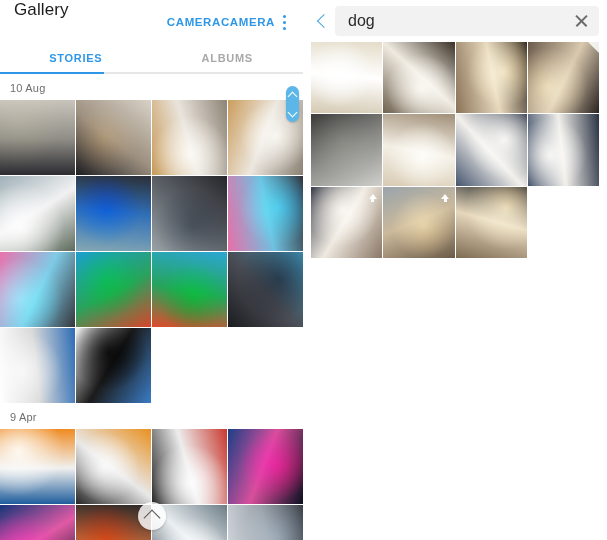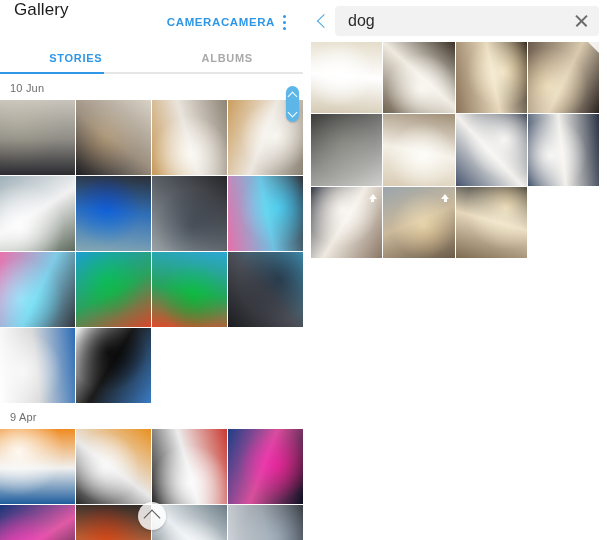--- a/index.html
+++ b/index.html
@@ -87,21 +87,21 @@
     </div>
 
     <div class="tabs">
       <div class="tab active">STORIES</div>
       <div class="tab">ALBUMS</div>
     </div>
     <div class="tabs-rule">
         <div class="ind"></div>
       </div>
 
-    <div class="date-label">10 Jun</div>
+    <div class="date-label">10 Aug</div>
 
     <div class="grid4" id="grid-10aug">
         <div class="cell" title="black-wallet-in-hand">
           <div class="img" style="background: linear-gradient(0deg, rgb(43, 43, 48) 0%, rgb(143, 141, 134) 48%, rgb(201, 196, 187) 100%), radial-gradient(circle at 25% 30%, rgb(143, 141, 134) 0%, transparent 58%); background-blend-mode: overlay, normal;"></div>
         </div>
         <div class="cell" title="black-box-on-wooden-floor">
           <div class="img" style="background: linear-gradient(37deg, rgb(29, 29, 32) 0%, rgb(156, 143, 127) 48%, rgb(216, 210, 199) 100%), radial-gradient(circle at 38% 51%, rgb(156, 143, 127) 0%, transparent 58%); background-blend-mode: overlay, normal;"></div>
         </div>
         <div class="cell" title="wooden-drawer-open">
           <div class="img" style="background: linear-gradient(74deg, rgb(200, 154, 90) 0%, rgb(233, 228, 220) 48%, rgb(141, 131, 118) 100%), radial-gradient(circle at 51% 72%, rgb(233, 228, 220) 0%, transparent 58%); background-blend-mode: overlay, normal;"></div>

